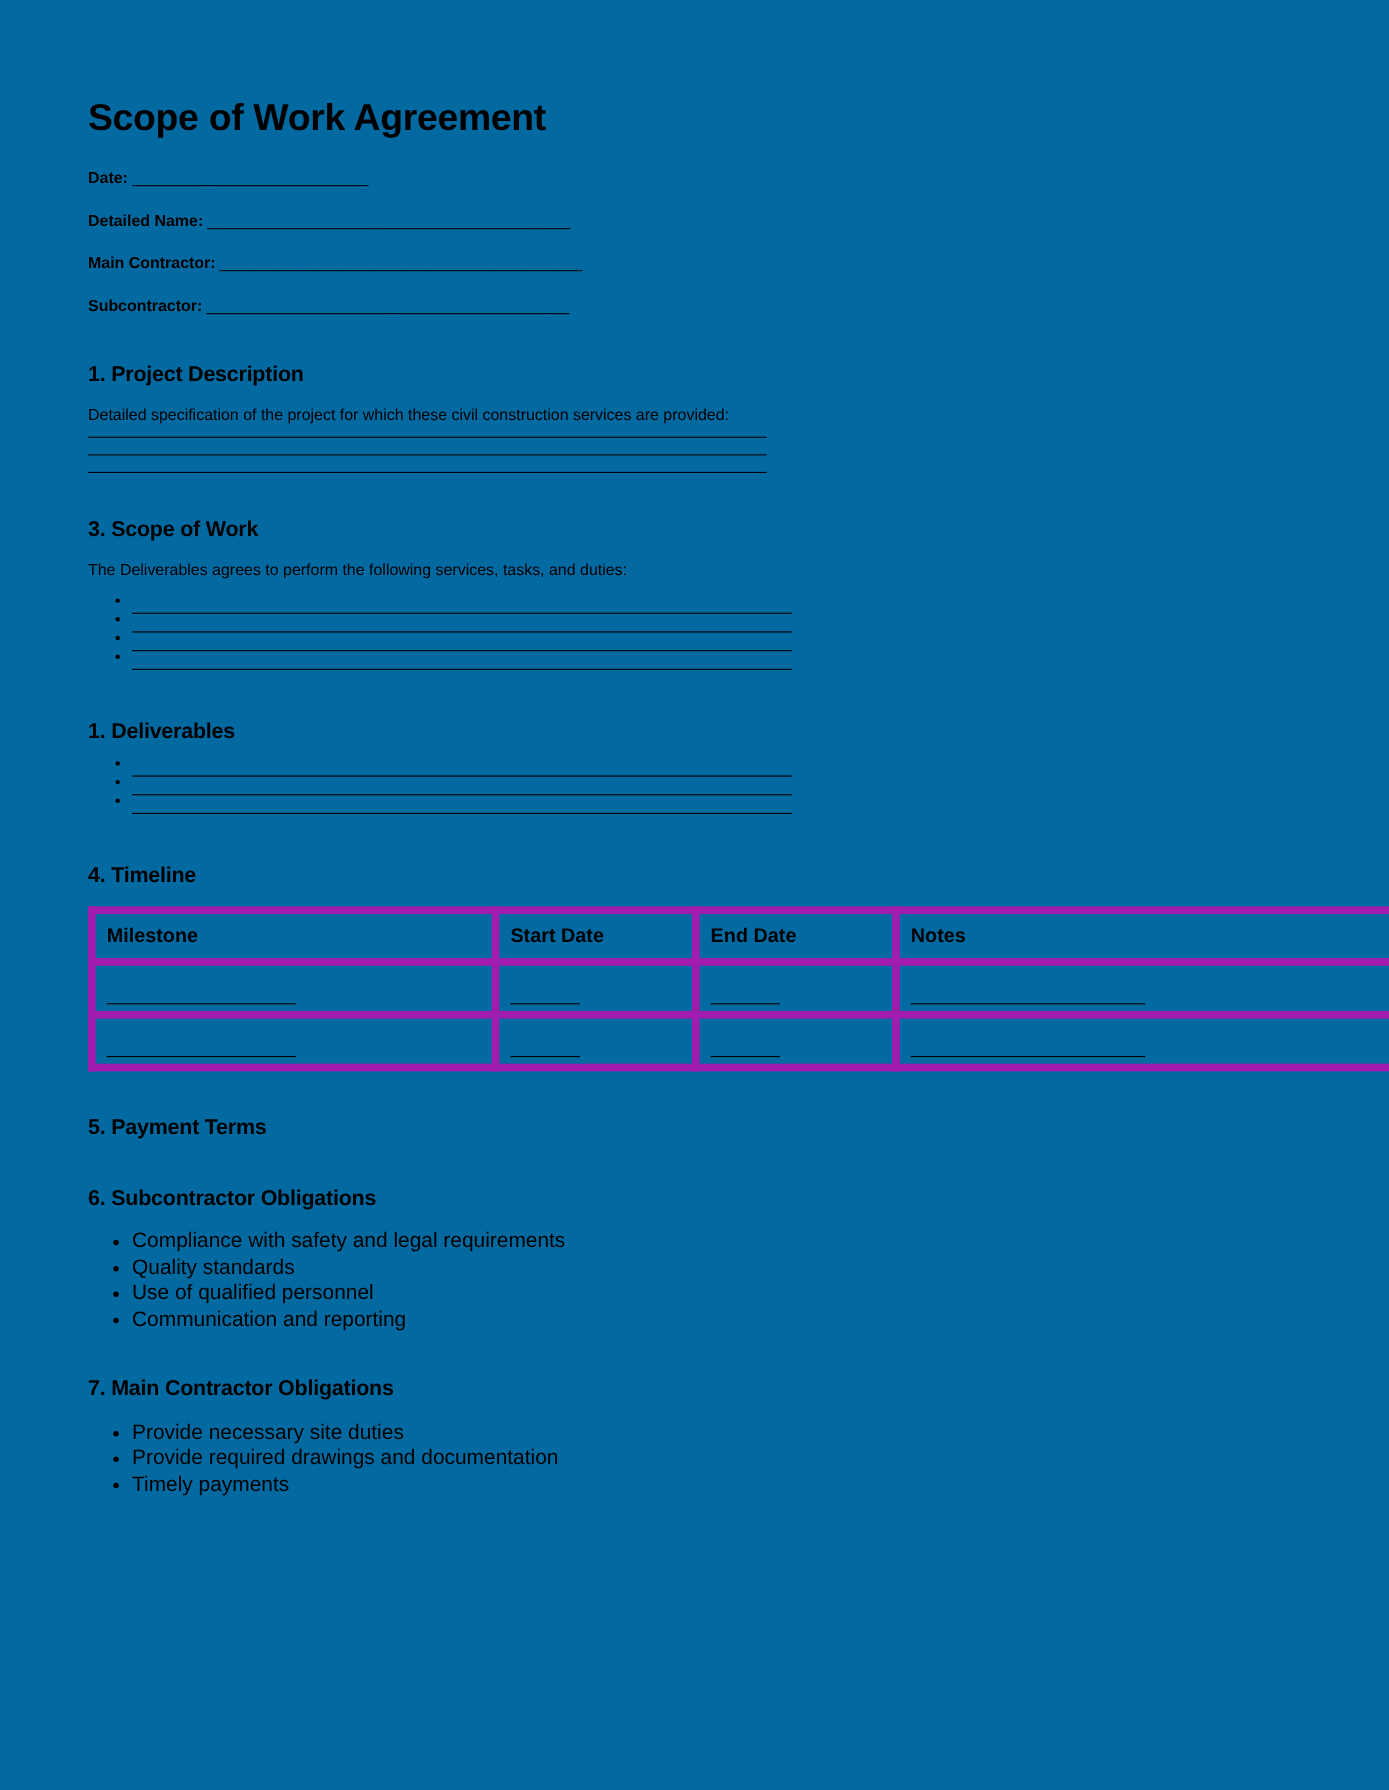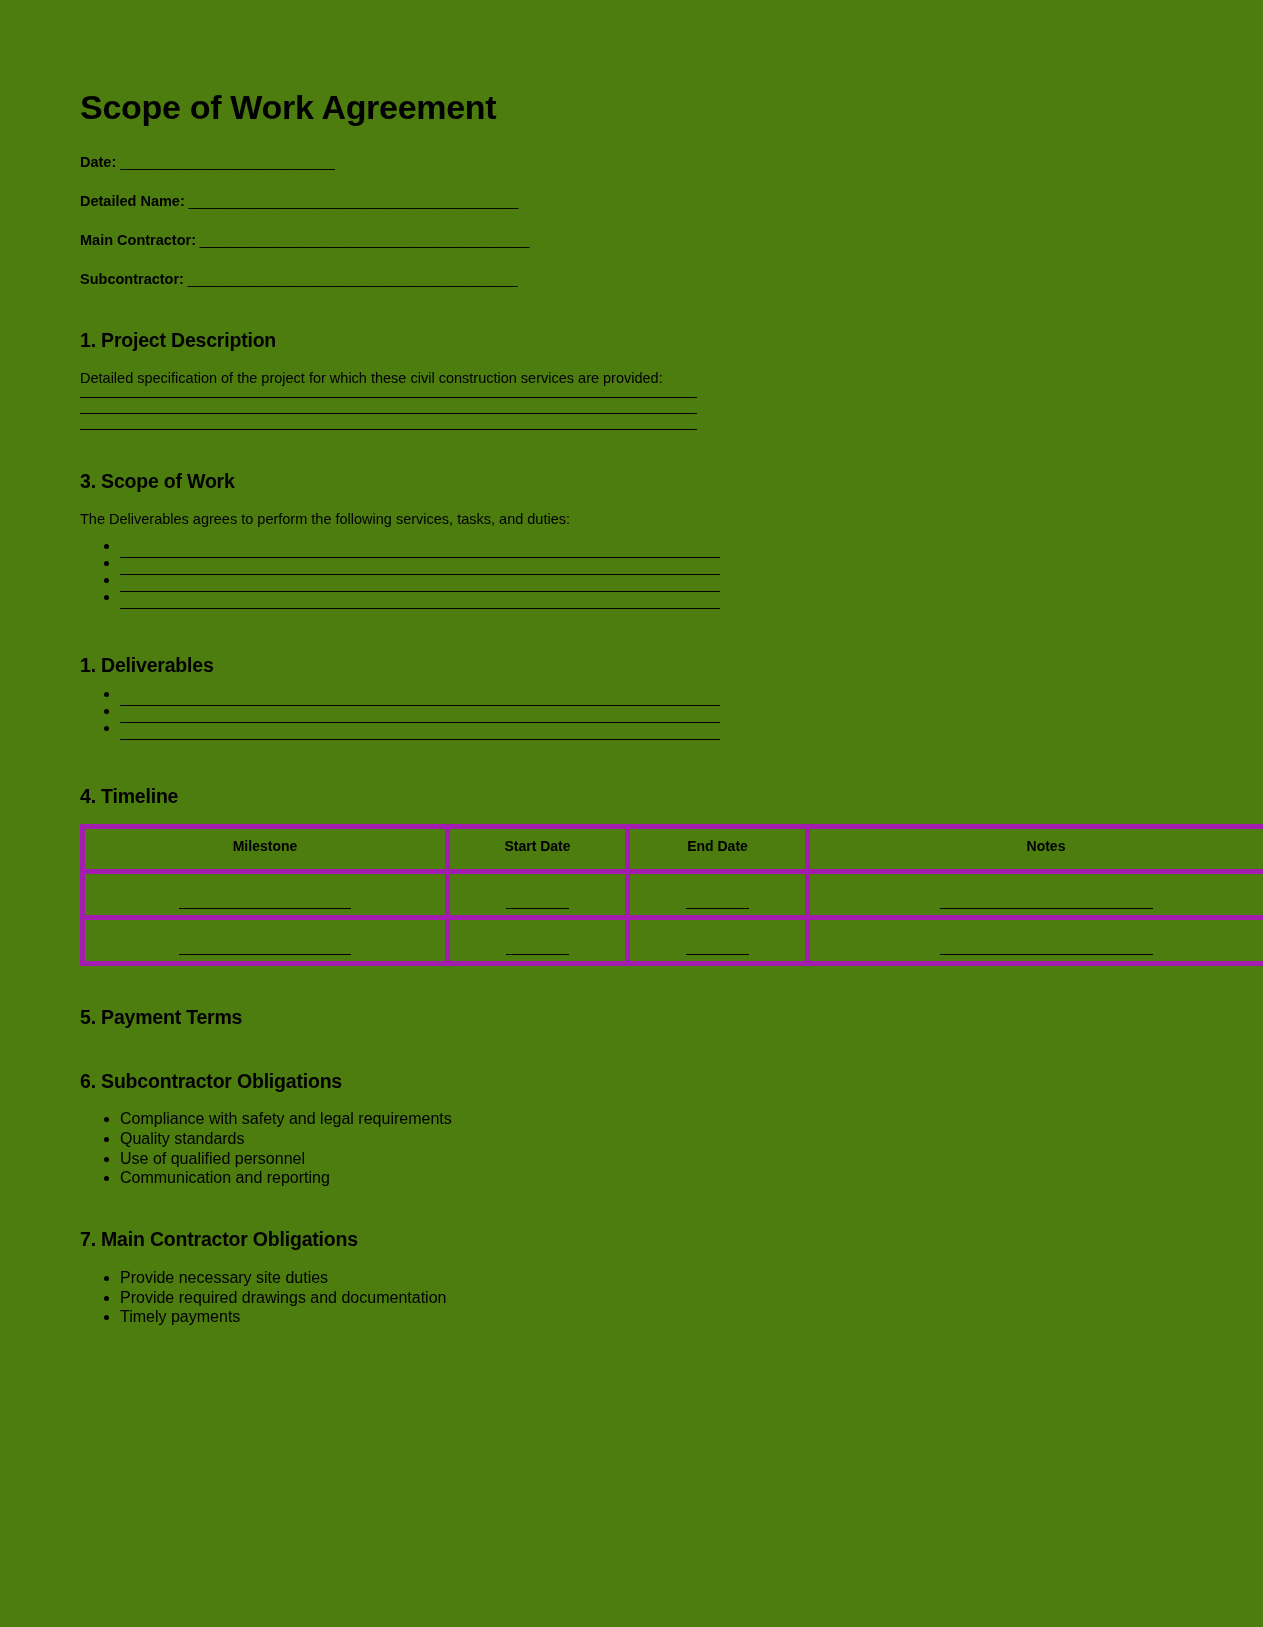--- a/index.html
+++ b/index.html
@@ -10,21 +10,21 @@
   body {
     width: 1263px;
     min-height: 1627px;
     font-family: "Liberation Sans", sans-serif;
     color: #000000;
     -webkit-font-smoothing: none;
   }
   .page {
     width: 1263px;
     min-height: 1627px;
-    background: #4d7c0f;
+    background: #0369a1;
     box-sizing: border-box;
     padding: 88px 76px 40px 80px;
     position: relative;
   }
 
   
   .doc-title {
     font-size: 34px;
     font-weight: bold;
     letter-spacing: -0.3px;
@@ -90,21 +90,21 @@
     height: 14px;
     position: relative;
     top: -3px;
   }
 
   
   ul.text-list {
     list-style: disc;
     margin: 14px 0 0 0;
     padding-left: 40px;
-    font-size: 16px;
+    font-size: 19px;
   }
   ul.text-list > li {
     line-height: 1.24;
     margin-bottom: 0;
   }
 
   
   ol.num-list {
     margin: 14px 0 0 0;
     padding-left: 38px;
@@ -120,25 +120,25 @@
 
   
   table.timeline {
     border-collapse: collapse;
     width: 1102px;
     margin-top: 14px;
     table-layout: fixed;
   }
   table.timeline th,
   table.timeline td {
-    border: 5px solid #a21caf;
-    text-align: center;
+    border: 7px solid #a21caf;
+    text-align: left;
     vertical-align: top;
     padding: 9px 10px 9px 10px;
-    font-size: 14px;
+    font-size: 18px;
   }
   table.timeline th {
     font-weight: bold;
     height: 22px;
   }
   table.timeline td {
     height: 26px;
     vertical-align: bottom;
     padding-bottom: 6px;
   }

